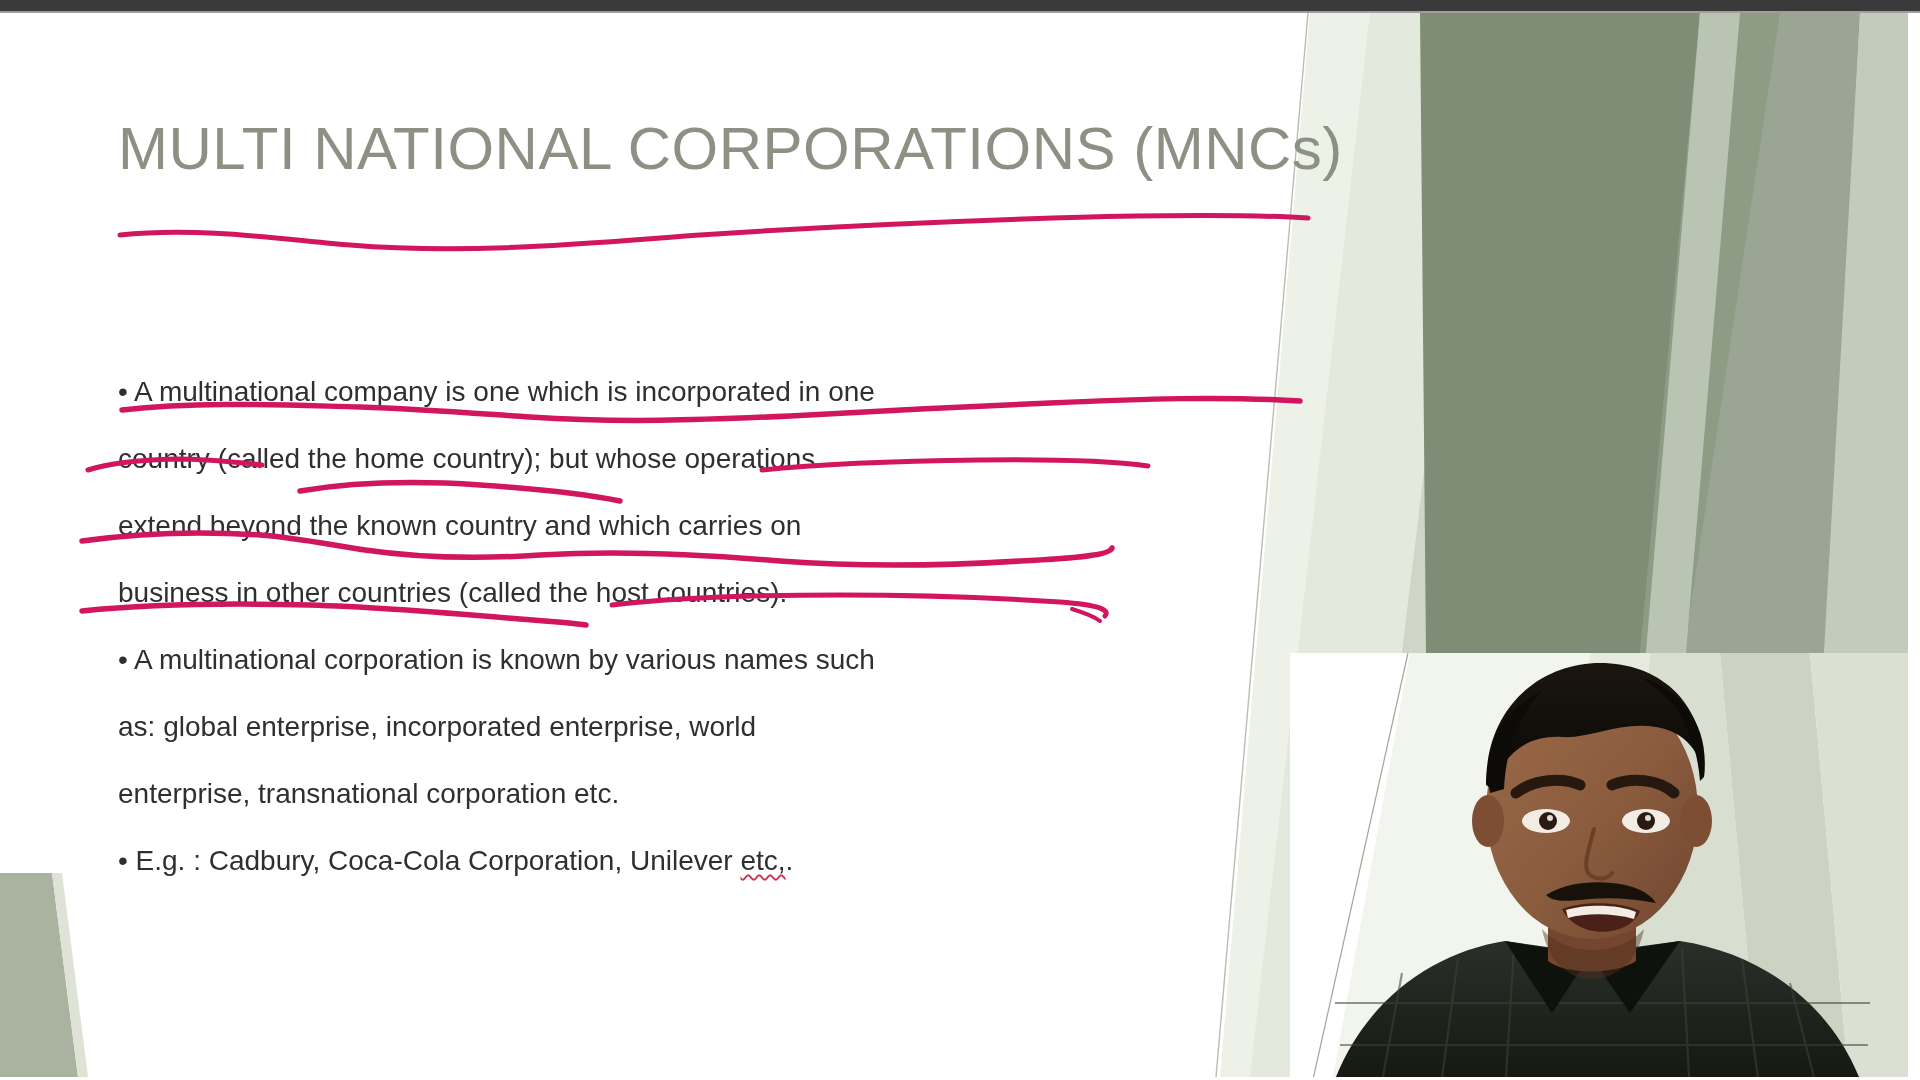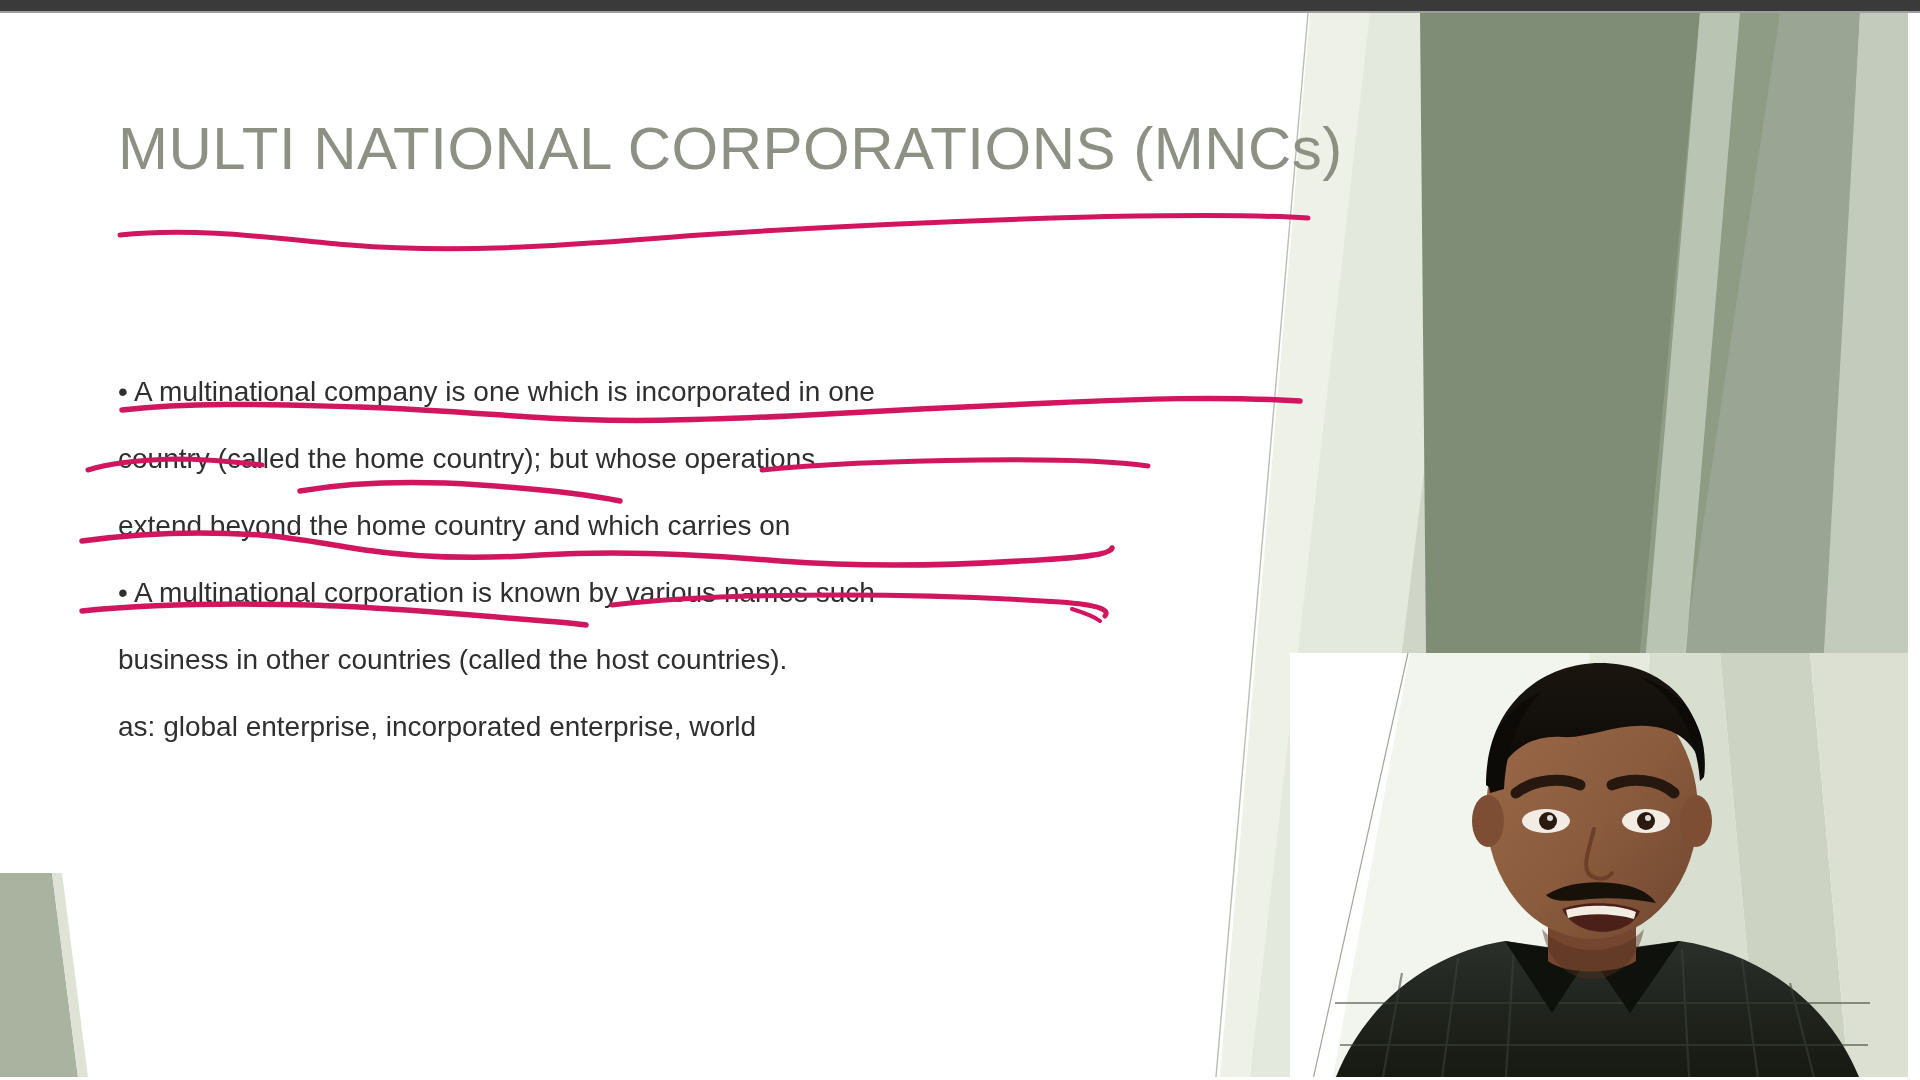--- a/index.html
+++ b/index.html
@@ -131,24 +131,26 @@
         <polygon points="0,0 52,0 78,204 0,204" fill="#aab3a0"></polygon>
         <polygon points="52,0 62,0 88,204 78,204" fill="#dfe3d6"></polygon>
       </svg>
     </div>
 
     <div class="slide-title">MULTI NATIONAL CORPORATIONS (MNCs)</div>
 
     <div class="body-text">
       <div class="body-line">• A multinational company is one which is incorporated in one</div>
       <div class="body-line">country (called the home country); but whose operations</div>
-      <div class="body-line">extend beyond the home country and which carries on</div>
+      <div class="body-line">extend beyond the known country and which carries on</div>
+      <div class="body-line">business in other countries (called the host countries).</div>
       <div class="body-line">• A multinational corporation is known by various names such</div>
-      <div class="body-line">business in other countries (called the host countries).</div>
       <div class="body-line">as: global enterprise, incorporated enterprise, world</div>
+      <div class="body-line">enterprise, transnational corporation etc.</div>
+      <div class="body-line"><span>• E.g. : Cadbury, Coca-Cola Corporation, Unilever </span><span class="sp-err">etc,</span><span>.</span></div>
     </div>
 
     <svg class="ink" viewBox="0 0 1920 1064" xmlns="http://www.w3.org/2000/svg">
       <g fill="none" stroke="#d1155e" stroke-linecap="round" stroke-linejoin="round">
 
         <path d="M120 222 C 200 214, 280 226, 350 232 C 470 242, 590 230, 700 222 C 820 214, 950 208, 1090 204 C 1180 202, 1260 202, 1308 205" stroke-width="5"></path>
 
         <path d="M122 397 C 200 388, 280 392, 360 394 C 420 396, 470 400, 530 404 C 620 410, 700 407, 790 403 C 880 398, 960 394, 1050 390 C 1140 386, 1220 383, 1300 388" stroke-width="5.5"></path>
 
         <path d="M88 457 C 110 450, 140 447, 175 446 C 205 446, 235 449, 262 452" stroke-width="5"></path>

